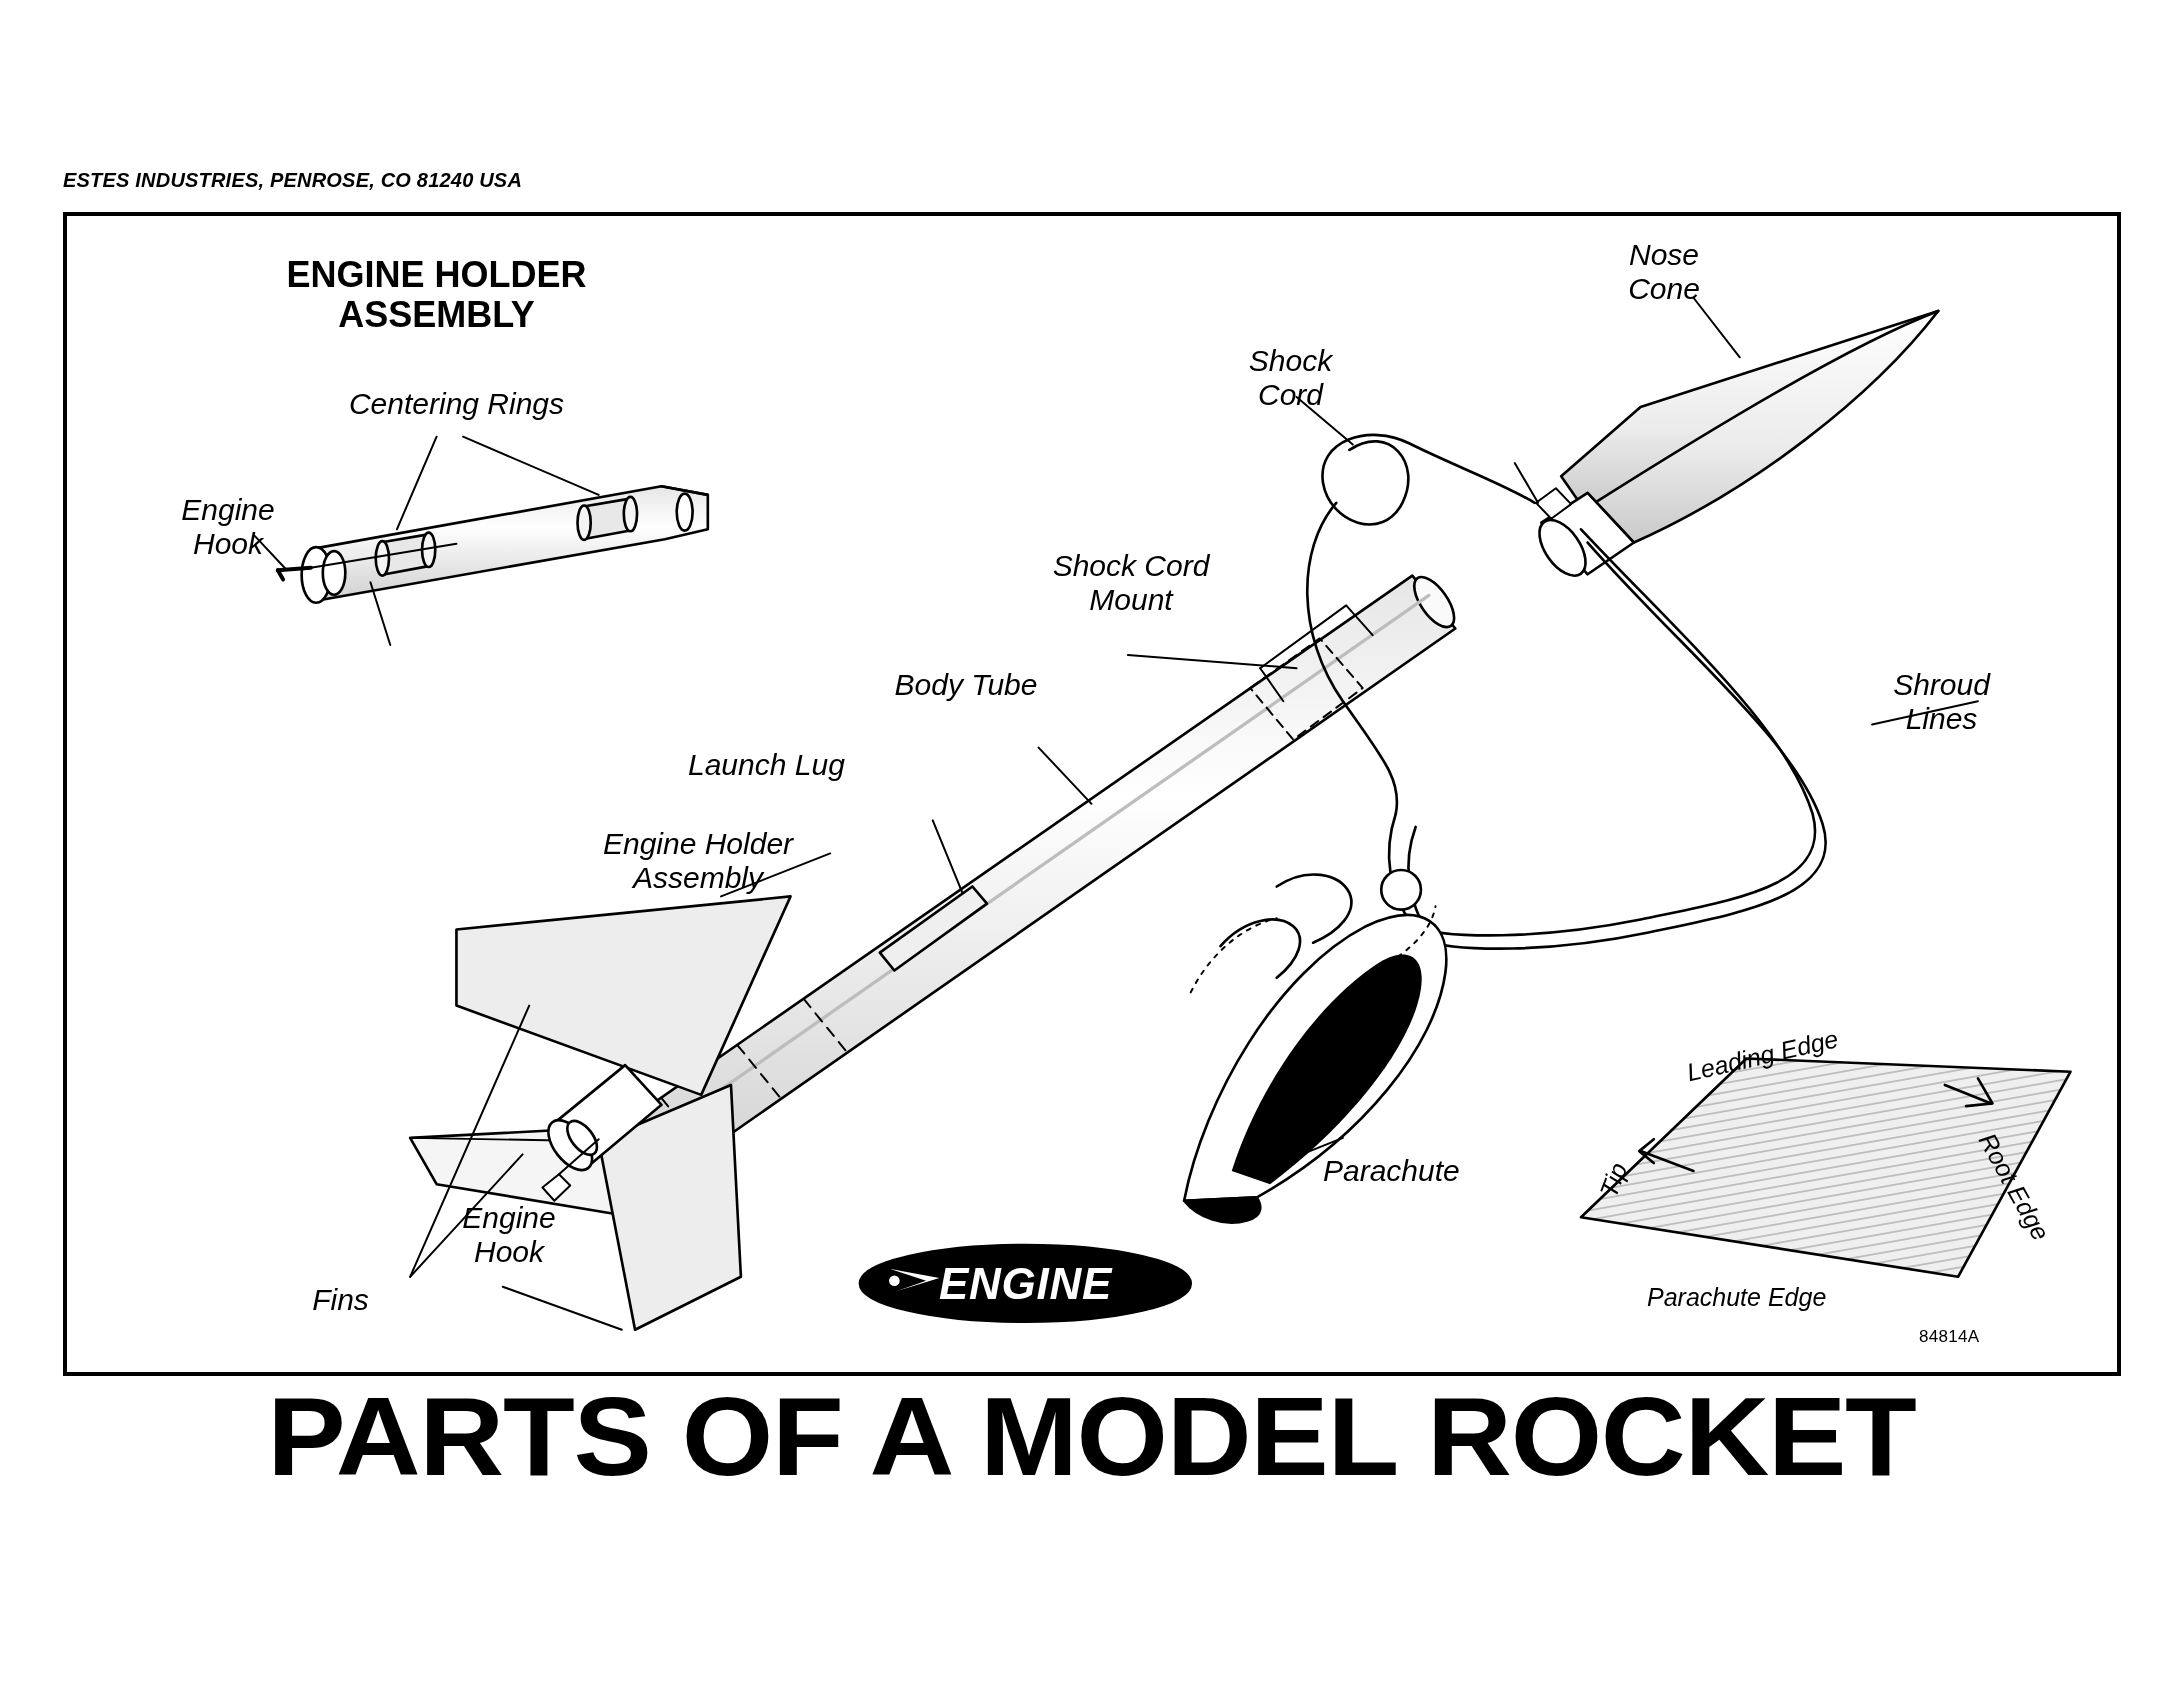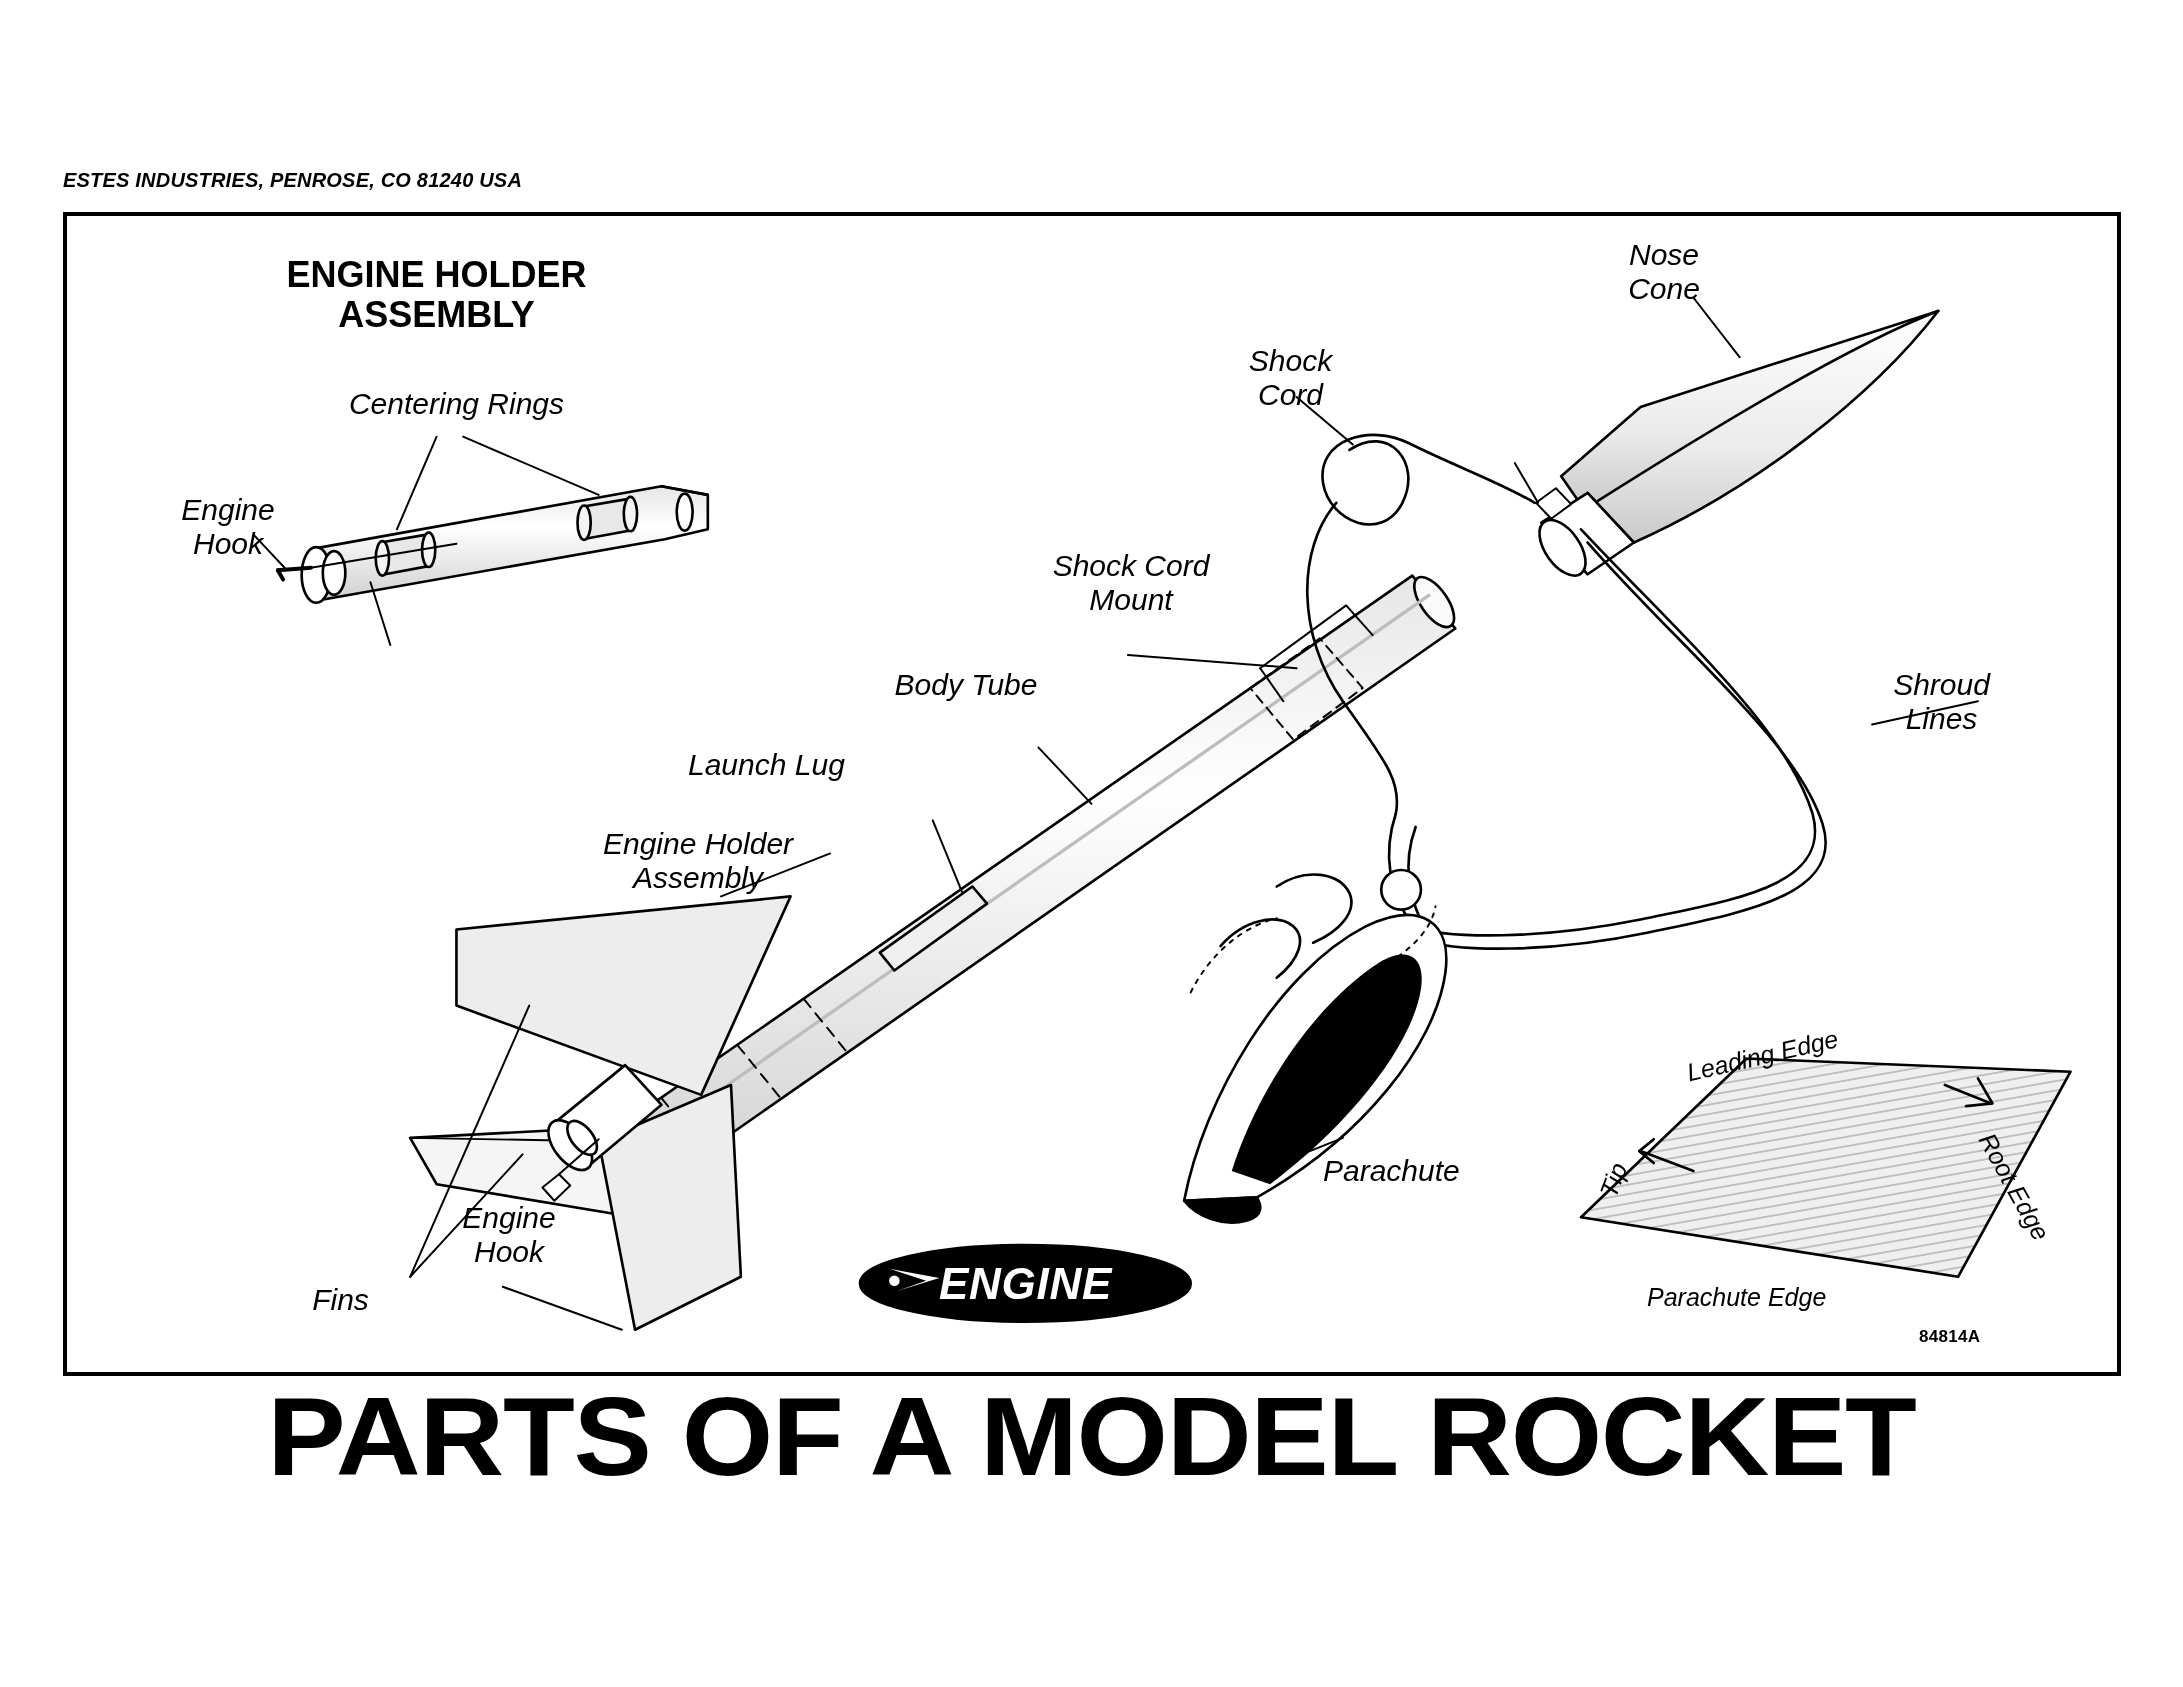--- a/index.html
+++ b/index.html
@@ -110,21 +110,21 @@
   #fin-root     { left: 1998px; top: 1128px; transform: rotate(61deg);  transform-origin: left top; }
   #fin-tip      { left: 1594px; top: 1191px; transform: rotate(-69deg); transform-origin: left top; }
   #fin-trailing { left: 1647px; top: 1283px; transform: rotate(0deg);   transform-origin: left top; }
 
   
   .part-number {
     position: absolute;
     left: 1919px;
     top: 1327px;
     font-size: 17px;
-    font-weight: bold;
+    font-weight: normal;
     letter-spacing: 0.3px;
   }
 
   
   .logo {
     position: absolute;
     left: 860px;
     top: 1244px;
     width: 331px;
     height: 79px;

